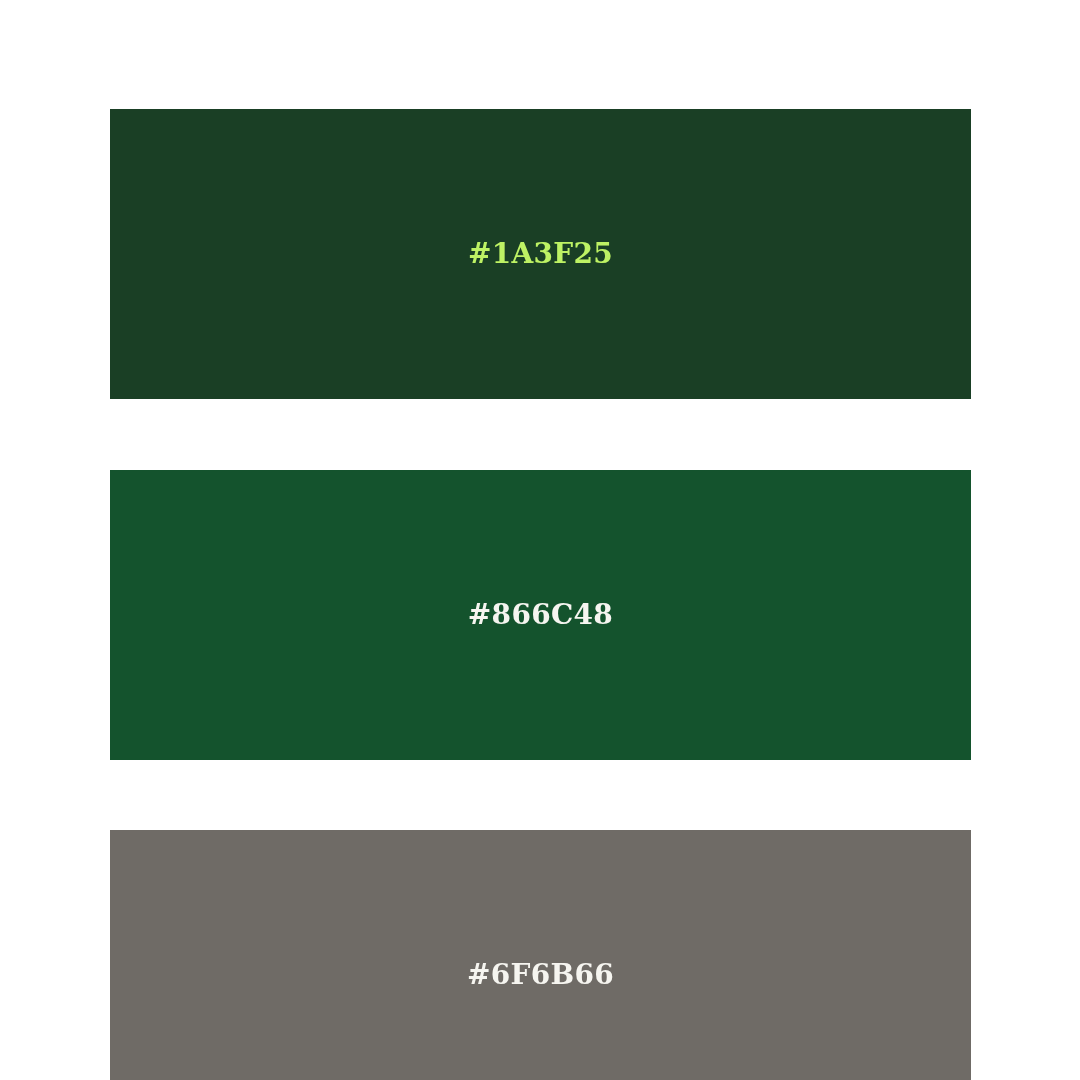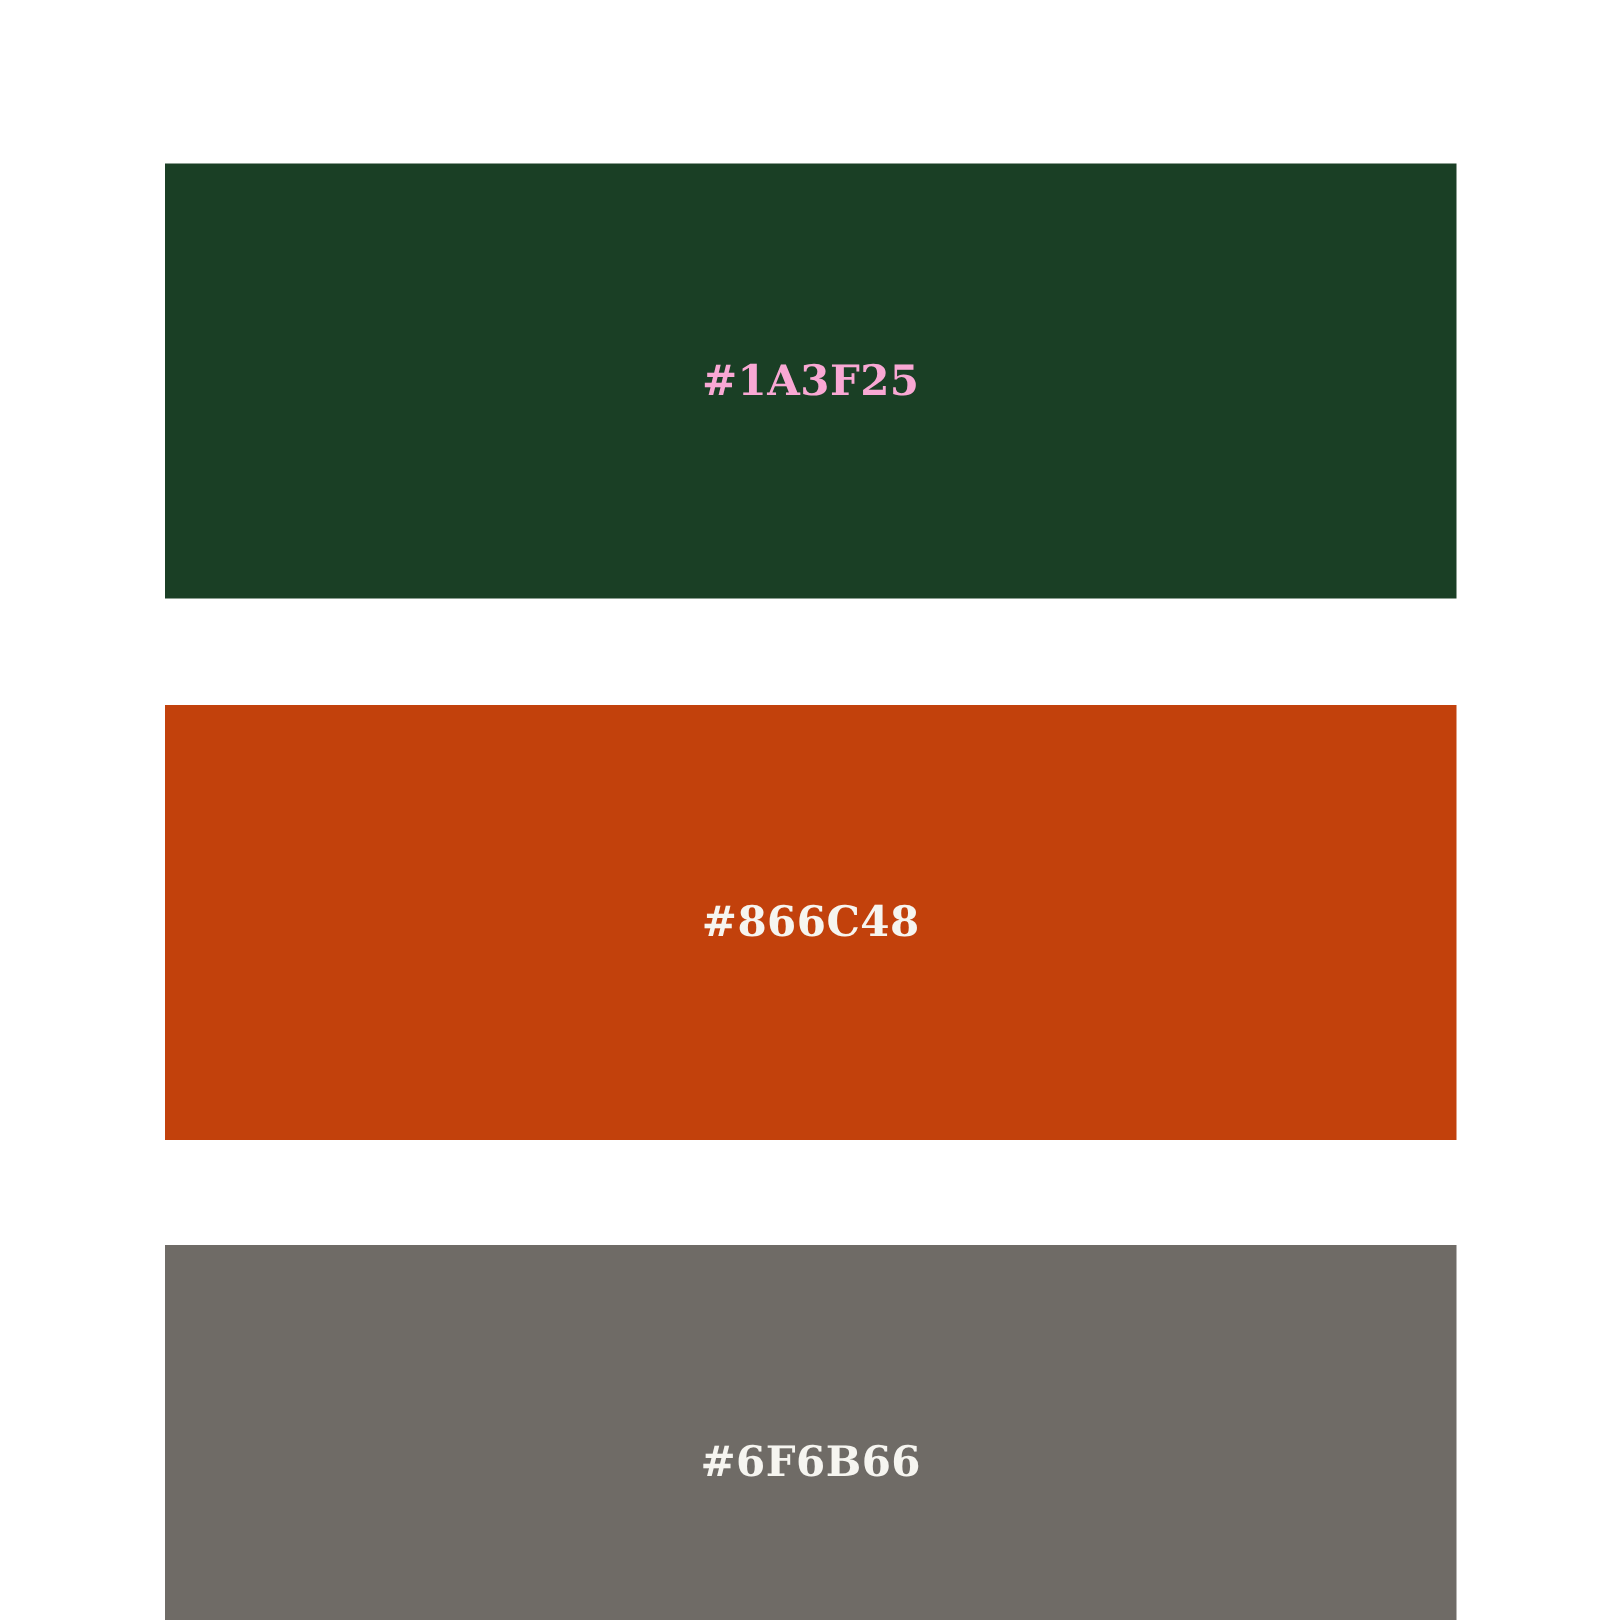--- a/index.html
+++ b/index.html
@@ -56,24 +56,24 @@
   #swatch-0 { top: 109px; }
   #swatch-1 { top: 470px; }
   #swatch-2 { top: 830px; }
 </style>
 </head>
 <body style="background-color: rgb(255, 255, 255);">
 
 <div id="palette">
 
   <div class="swatch" id="swatch-0" style="background-color: rgb(26, 63, 37);">
-    <span class="swatch-label" style="color: #f9a8d4;">#1A3F25</span>
+    <span class="swatch-label" style="color: #bef264;">#1A3F25</span>
   </div>
 
-  <div class="swatch" id="swatch-1" style="background-color: #c2410c;">
+  <div class="swatch" id="swatch-1" style="background-color: #14532d;">
     <span class="swatch-label" style="color: rgb(246, 245, 240);">#866C48</span>
   </div>
 
   <div class="swatch" id="swatch-2" style="background-color: rgb(111, 107, 102);">
     <span class="swatch-label" style="color: rgb(246, 245, 240);">#6F6B66</span>
   </div>
 
 </div>
 
 </body></html>

